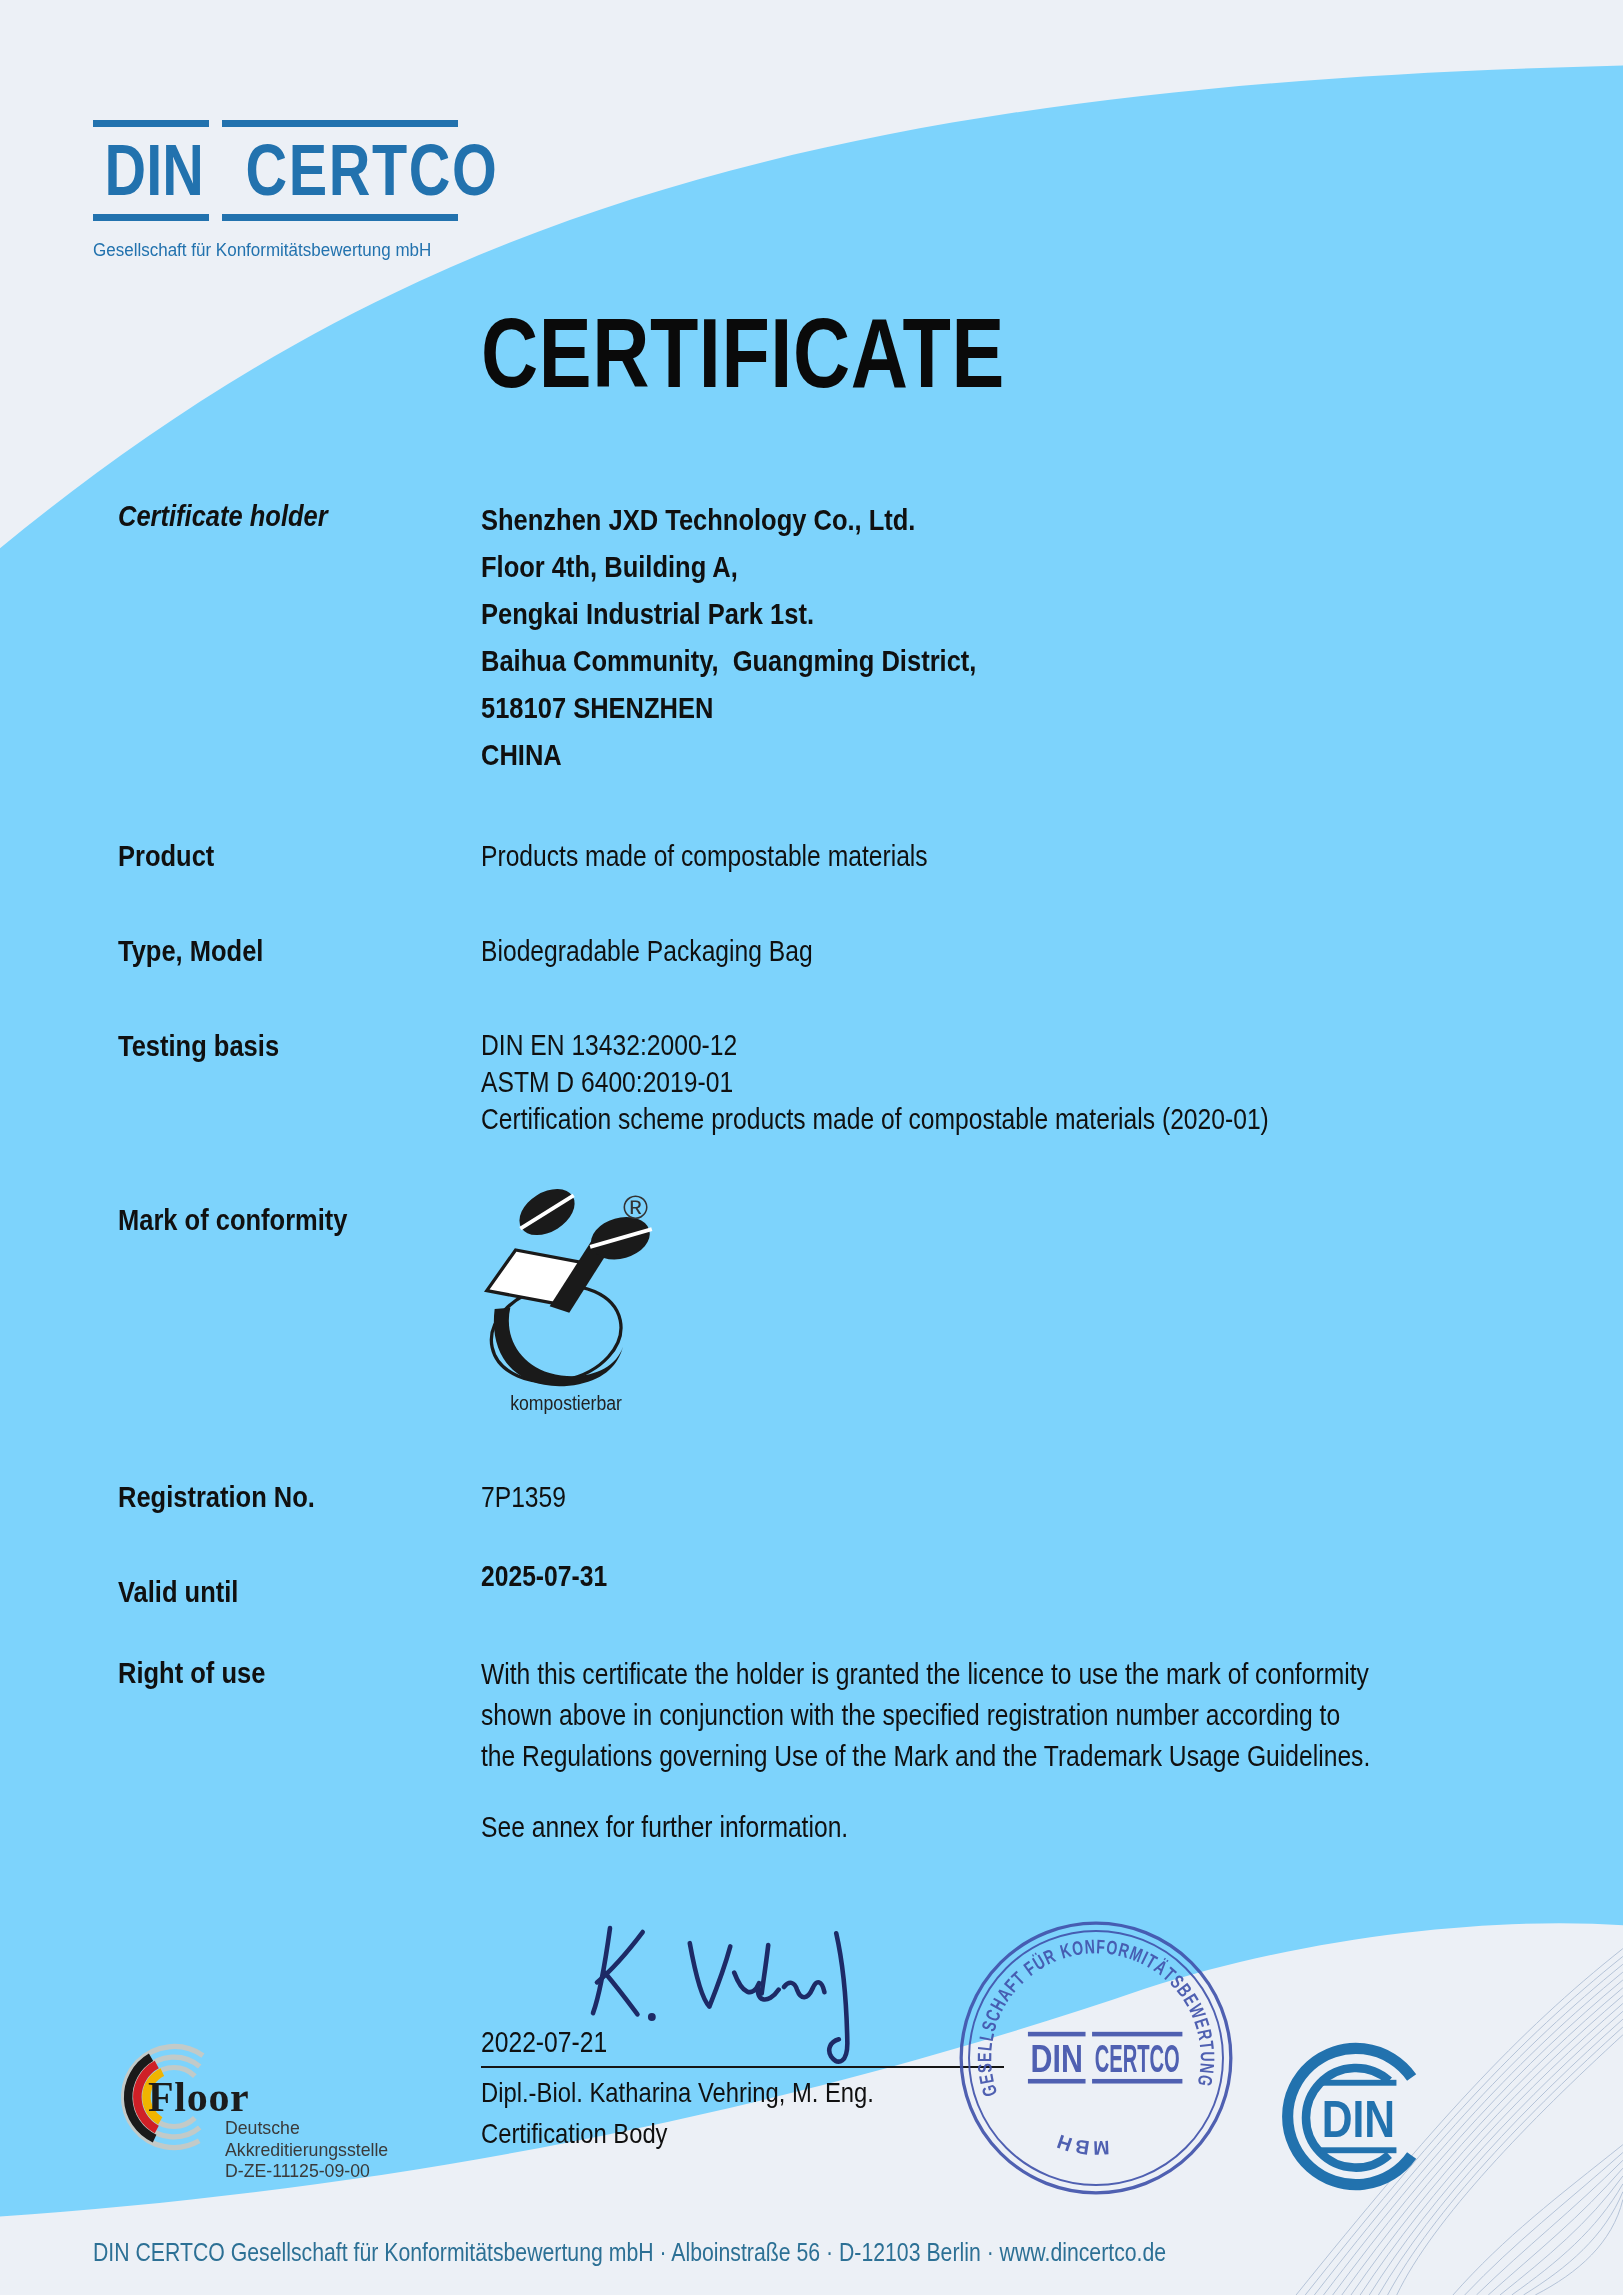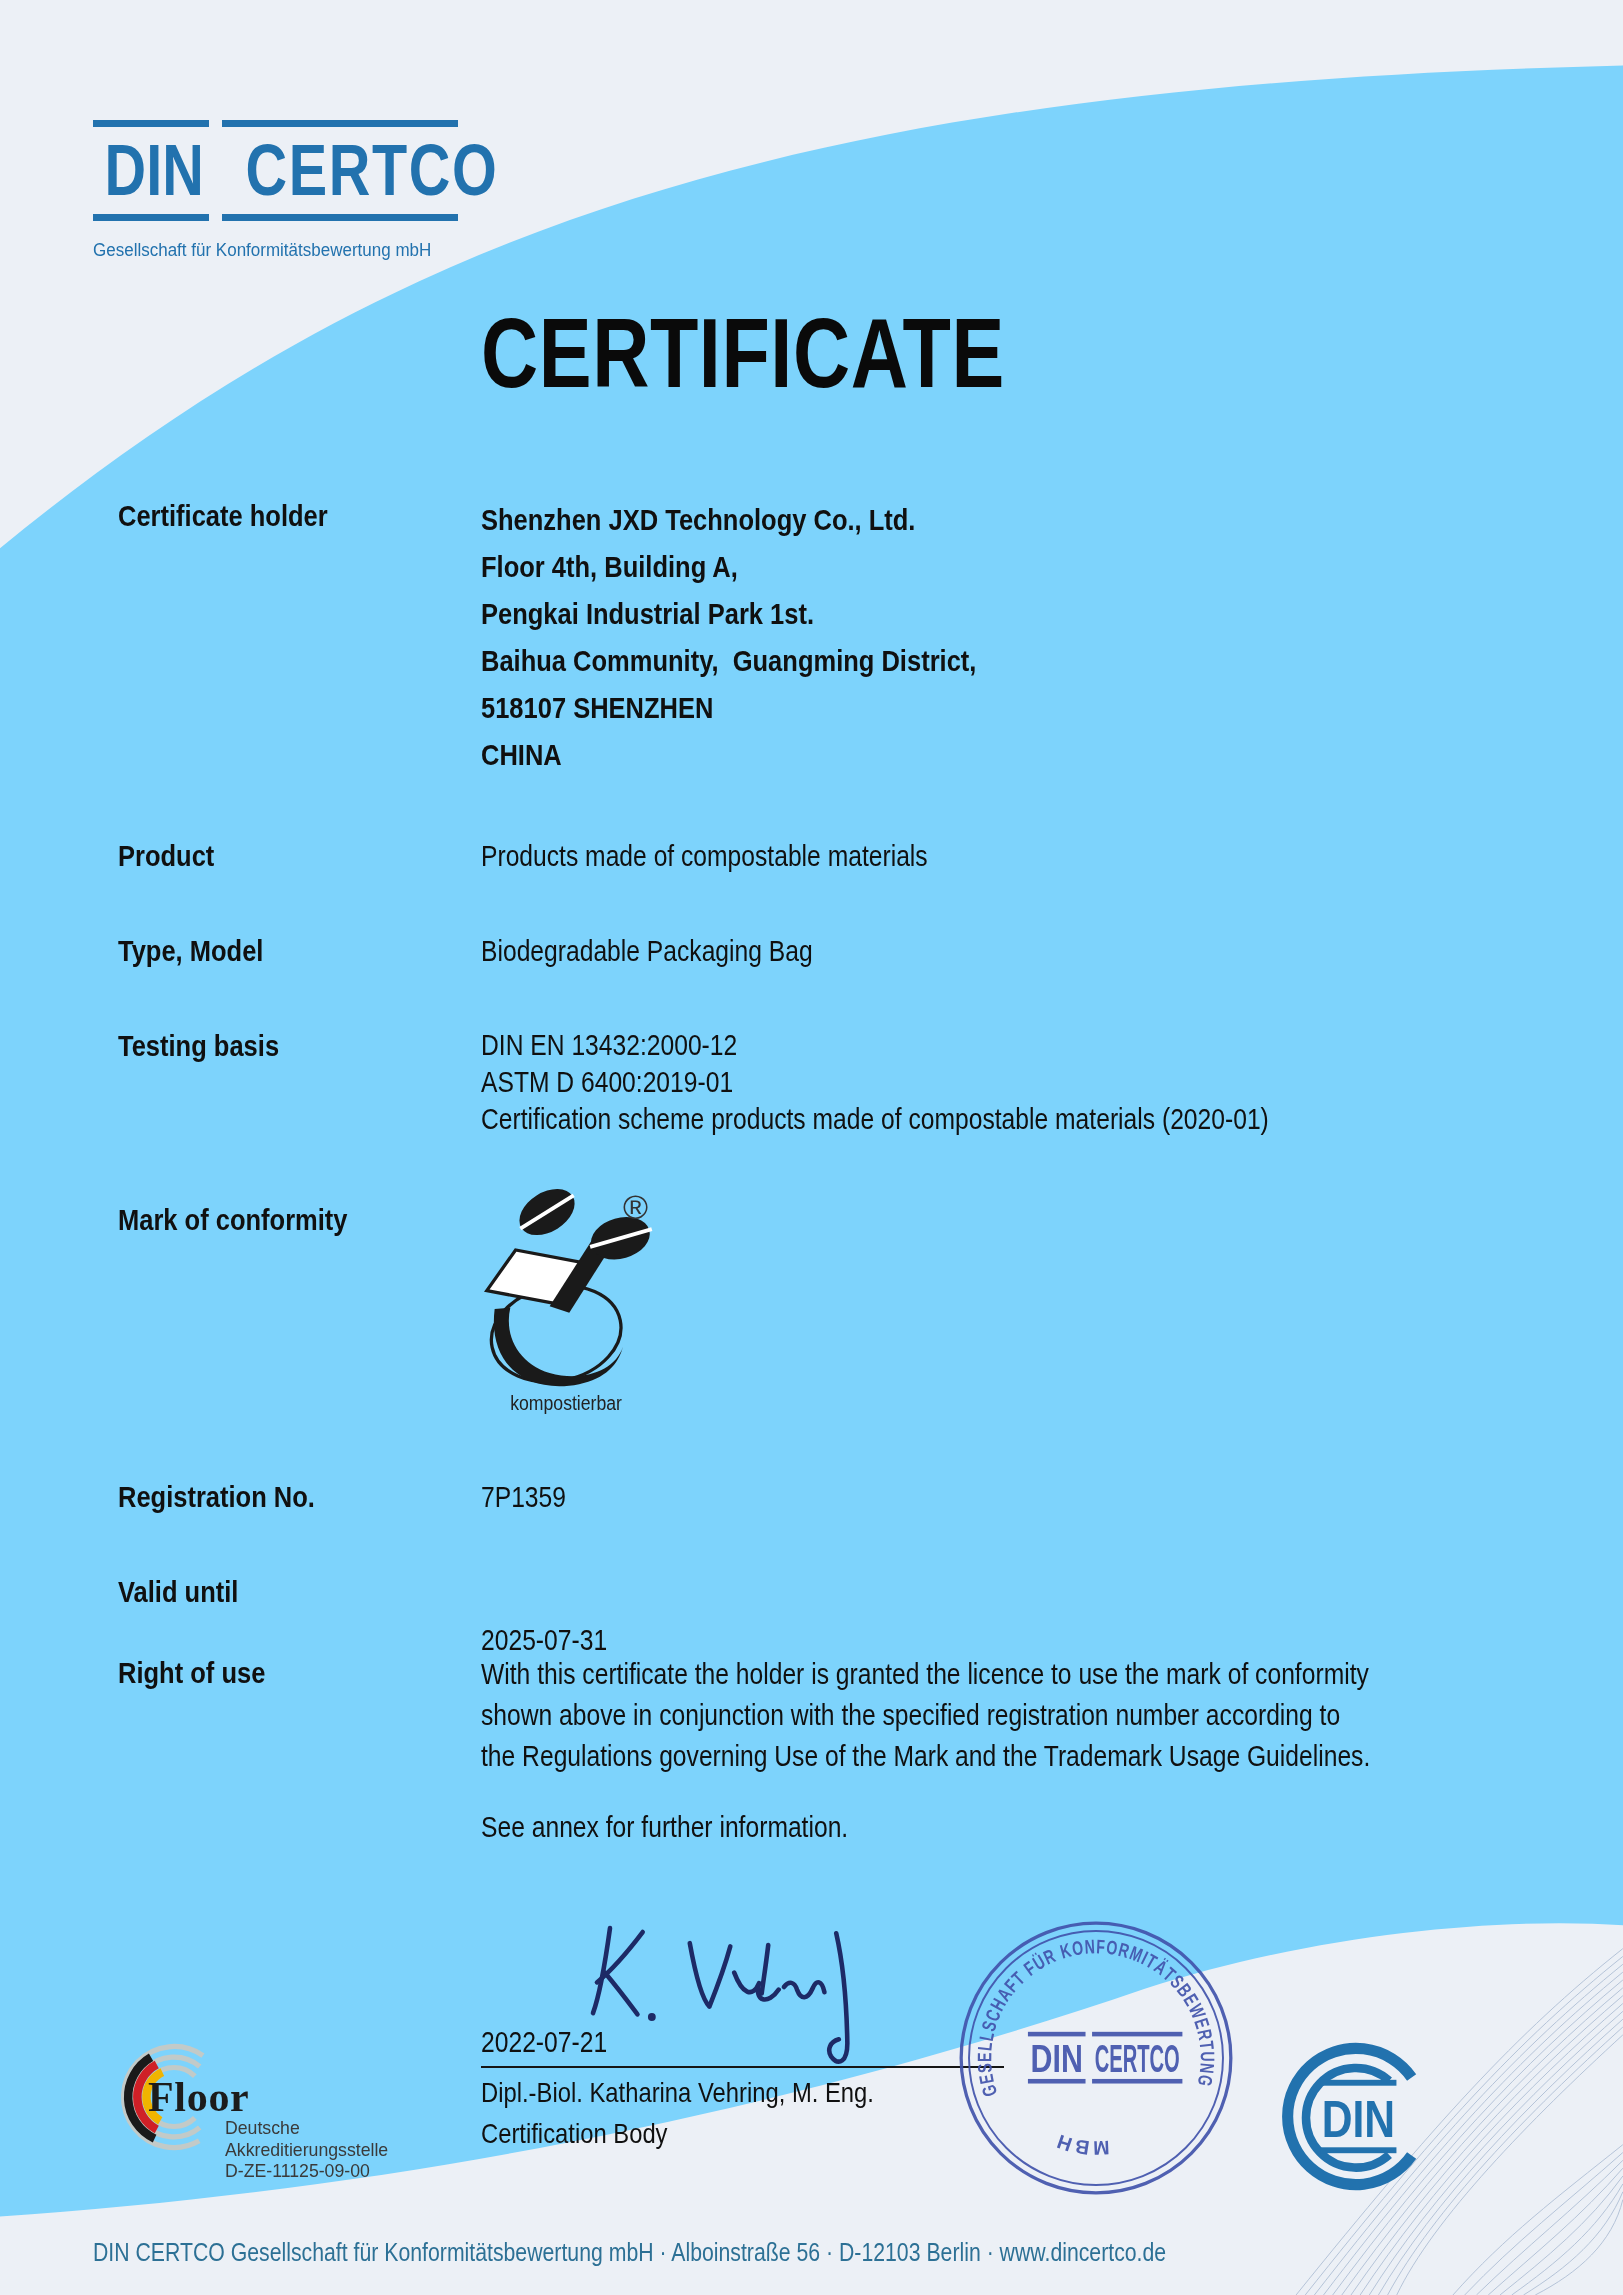--- a/index.html
+++ b/index.html
@@ -86,21 +86,21 @@
     </div>
     <div class="tagline" style="left:93px;top:239px;">
       <span class="cond" style="transform:scaleX(.93)">Gesellschaft für Konformitätsbewertung mbH</span>
     </div>
   </div>
 
   <div class="page-title" style="left:481px;top:296px;">
     <span>CERTIFICATE</span>
   </div>
 
-  <div class="lbl" style="left:118px;top:499px;">
+  <div class="lbl" style="left:118px;top:499px;font-style:italic;">
     <span class="cond">Certificate holder</span>
   </div>
   <div class="val-b lines holder-lines" style="left:481px;top:496px;">
     <div><span class="cond">Shenzhen JXD Technology Co., Ltd.</span></div>
     <div><span class="cond">Floor 4th, Building A,</span></div>
     <div><span class="cond">Pengkai Industrial Park 1st.</span></div>
     <div><span class="cond">Baihua Community,  Guangming District,</span></div>
     <div><span class="cond">518107 SHENZHEN</span></div>
     <div><span class="cond">CHINA</span></div>
   </div>
@@ -154,21 +154,21 @@
   <div class="lbl" style="left:118px;top:1480px;">
     <span class="cond">Registration No.</span>
   </div>
   <div class="val" style="left:481px;top:1481px;">
     <span class="cond">7P1359</span>
   </div>
 
   <div class="lbl" style="left:118px;top:1575px;">
     <span class="cond">Valid until</span>
   </div>
-  <div class="val" style="left:481px;top:1624px;">
+  <div class="val" style="left:481px;top:1560px;font-weight:bold;">
     <span class="cond">2025-07-31</span>
   </div>
 
   <div class="lbl" style="left:118px;top:1656px;">
     <span class="cond">Right of use</span>
   </div>
   <div class="val lines right-lines" style="left:481px;top:1654px;">
     <div><span class="cond">With this certificate the holder is granted the licence to use the mark of conformity</span></div>
     <div><span class="cond">shown above in conjunction with the specified registration number according to</span></div>
     <div><span class="cond">the Regulations governing Use of the Mark and the Trademark Usage Guidelines.</span></div>

